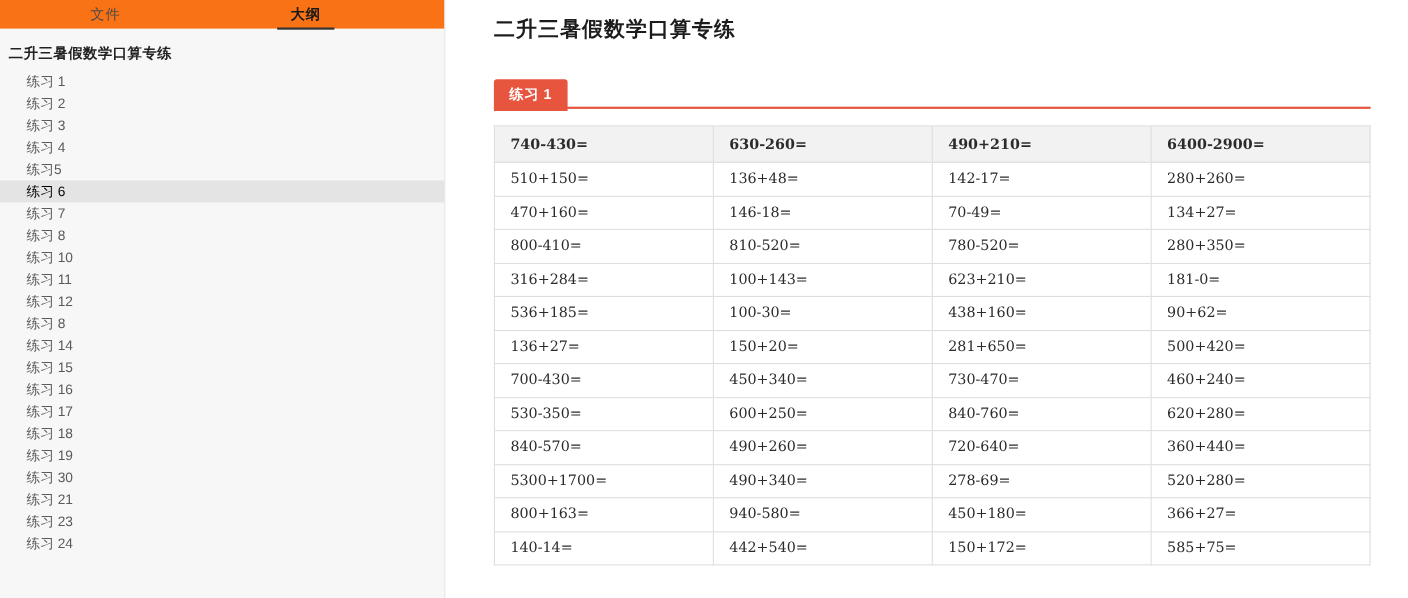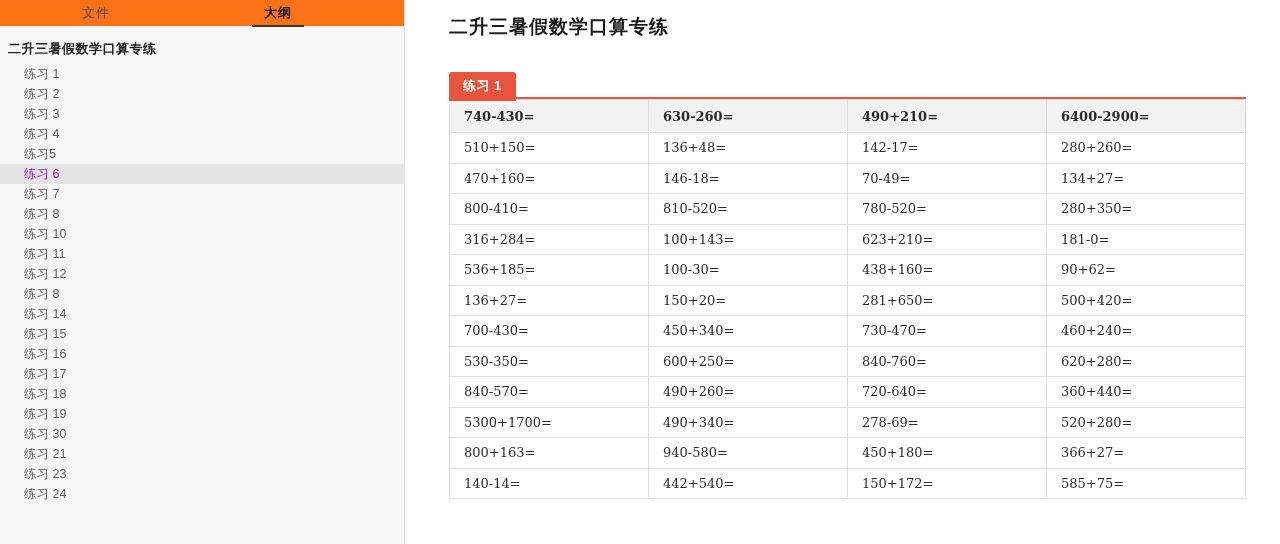--- a/index.html
+++ b/index.html
@@ -71,21 +71,21 @@
     font-size: 12.5px;
     color: #5a5a5a;
     line-height: 20px;
     padding: 0 0 0 24px;
     height: 20px;
     cursor: pointer;
     white-space: nowrap;
   }
   .outline-item.selected {
     background: #e4e4e4;
-    color: #a21caf;
+    color: #000000;
   }
 
   
   .doc {
     flex: 1;
     height: 544px;
     background: #fff;
     overflow: hidden;
     position: relative;
   }
@@ -121,20 +121,21 @@
     position: absolute;
     left: 0; right: 0;
     bottom: 0;
     height: 2px;
     background: #e8553e;
   }
 
   table.exercise {
     width: 100%;
     border-collapse: collapse;
+    margin-top: 15px;
     table-layout: fixed;
   }
   table.exercise th, table.exercise td {
     border: 1px solid #dedede;
     height: 30.5px;
     padding: 0 0 0 14px;
     font-size: 13px;
     color: #2b2b2b;
     text-align: left;
     vertical-align: middle;

